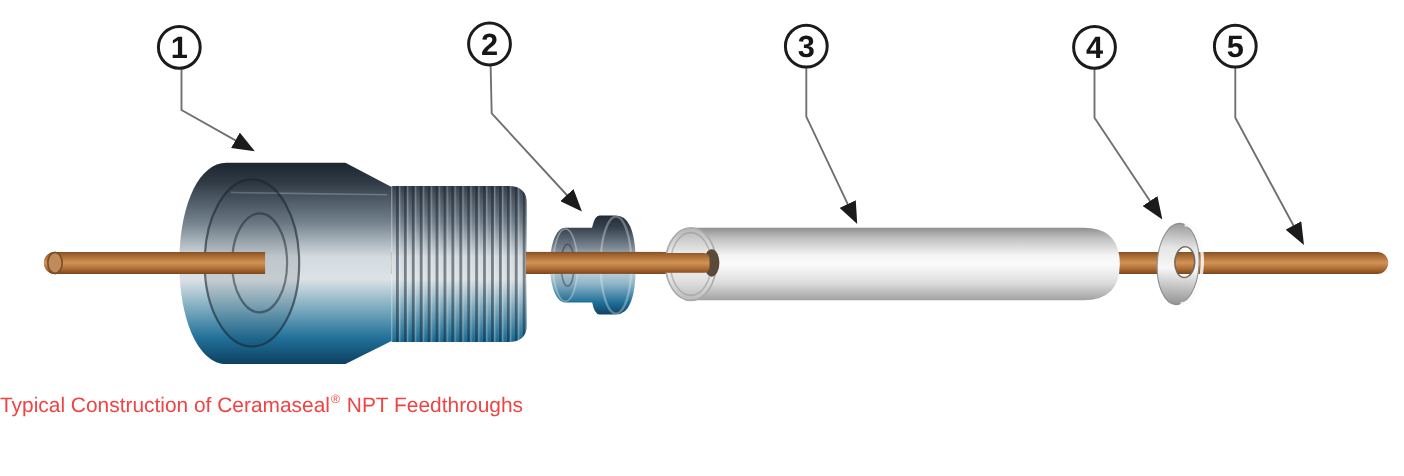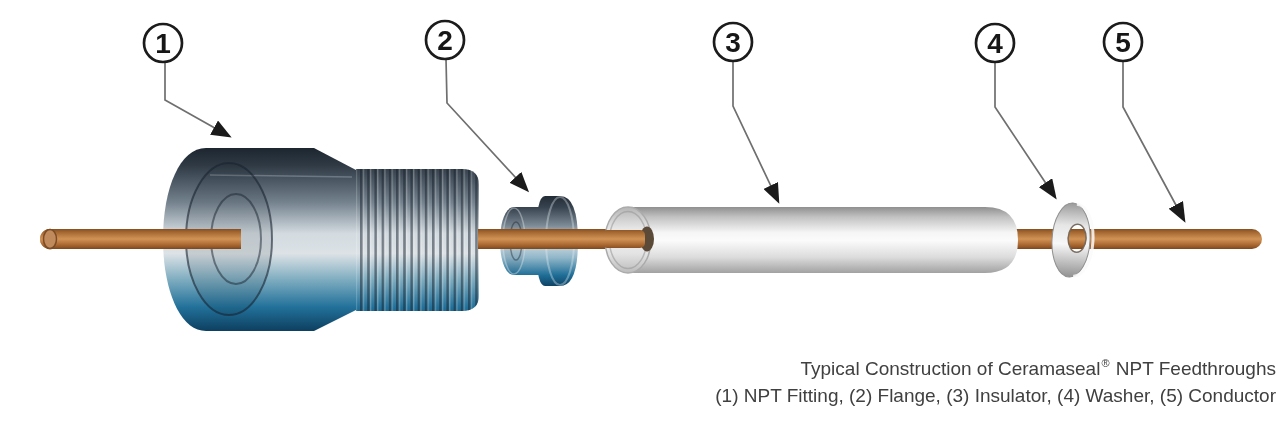--- a/index.html
+++ b/index.html
@@ -16,22 +16,22 @@
     font-family: "Liberation Sans", sans-serif;
     font-weight: bold;
     font-size: 28px;
     fill: #161616;
   }
   .caption {
     position: absolute;
     left: 0;
     right: 0;
     top: 351px;
-    text-align: right;
-    color: #404040;
+    text-align: left;
+    color: #ef4444;
     font-size: 19px;
     line-height: 27px;
   }
   .caption sup {
     font-size: 11px;
     position: relative;
     top: -1px;
     padding: 0 1px;
   }
 </style>
@@ -171,16 +171,15 @@
 
     <g>
       <polyline points="1123,61 1123,107 1184,220" fill="none" stroke="#6f6f6f" stroke-width="1.7" marker-end="url(#arrow)"></polyline>
       <circle cx="1123" cy="42" r="19" fill="#ffffff" stroke="#1b1b1b" stroke-width="2.7"></circle>
       <text class="callout-num" x="1123" y="52" text-anchor="middle">5</text>
     </g>
   </svg>
 
   <div class="caption">
     <div><span>Typical Construction of Ceramaseal</span><sup>®</sup><span> NPT Feedthroughs</span></div>
-    <div>(1) NPT Fitting, (2) Flange, (3) Insulator, (4) Washer, (5) Conductor</div>
   </div>
 
 </div>
 
 </body></html>

